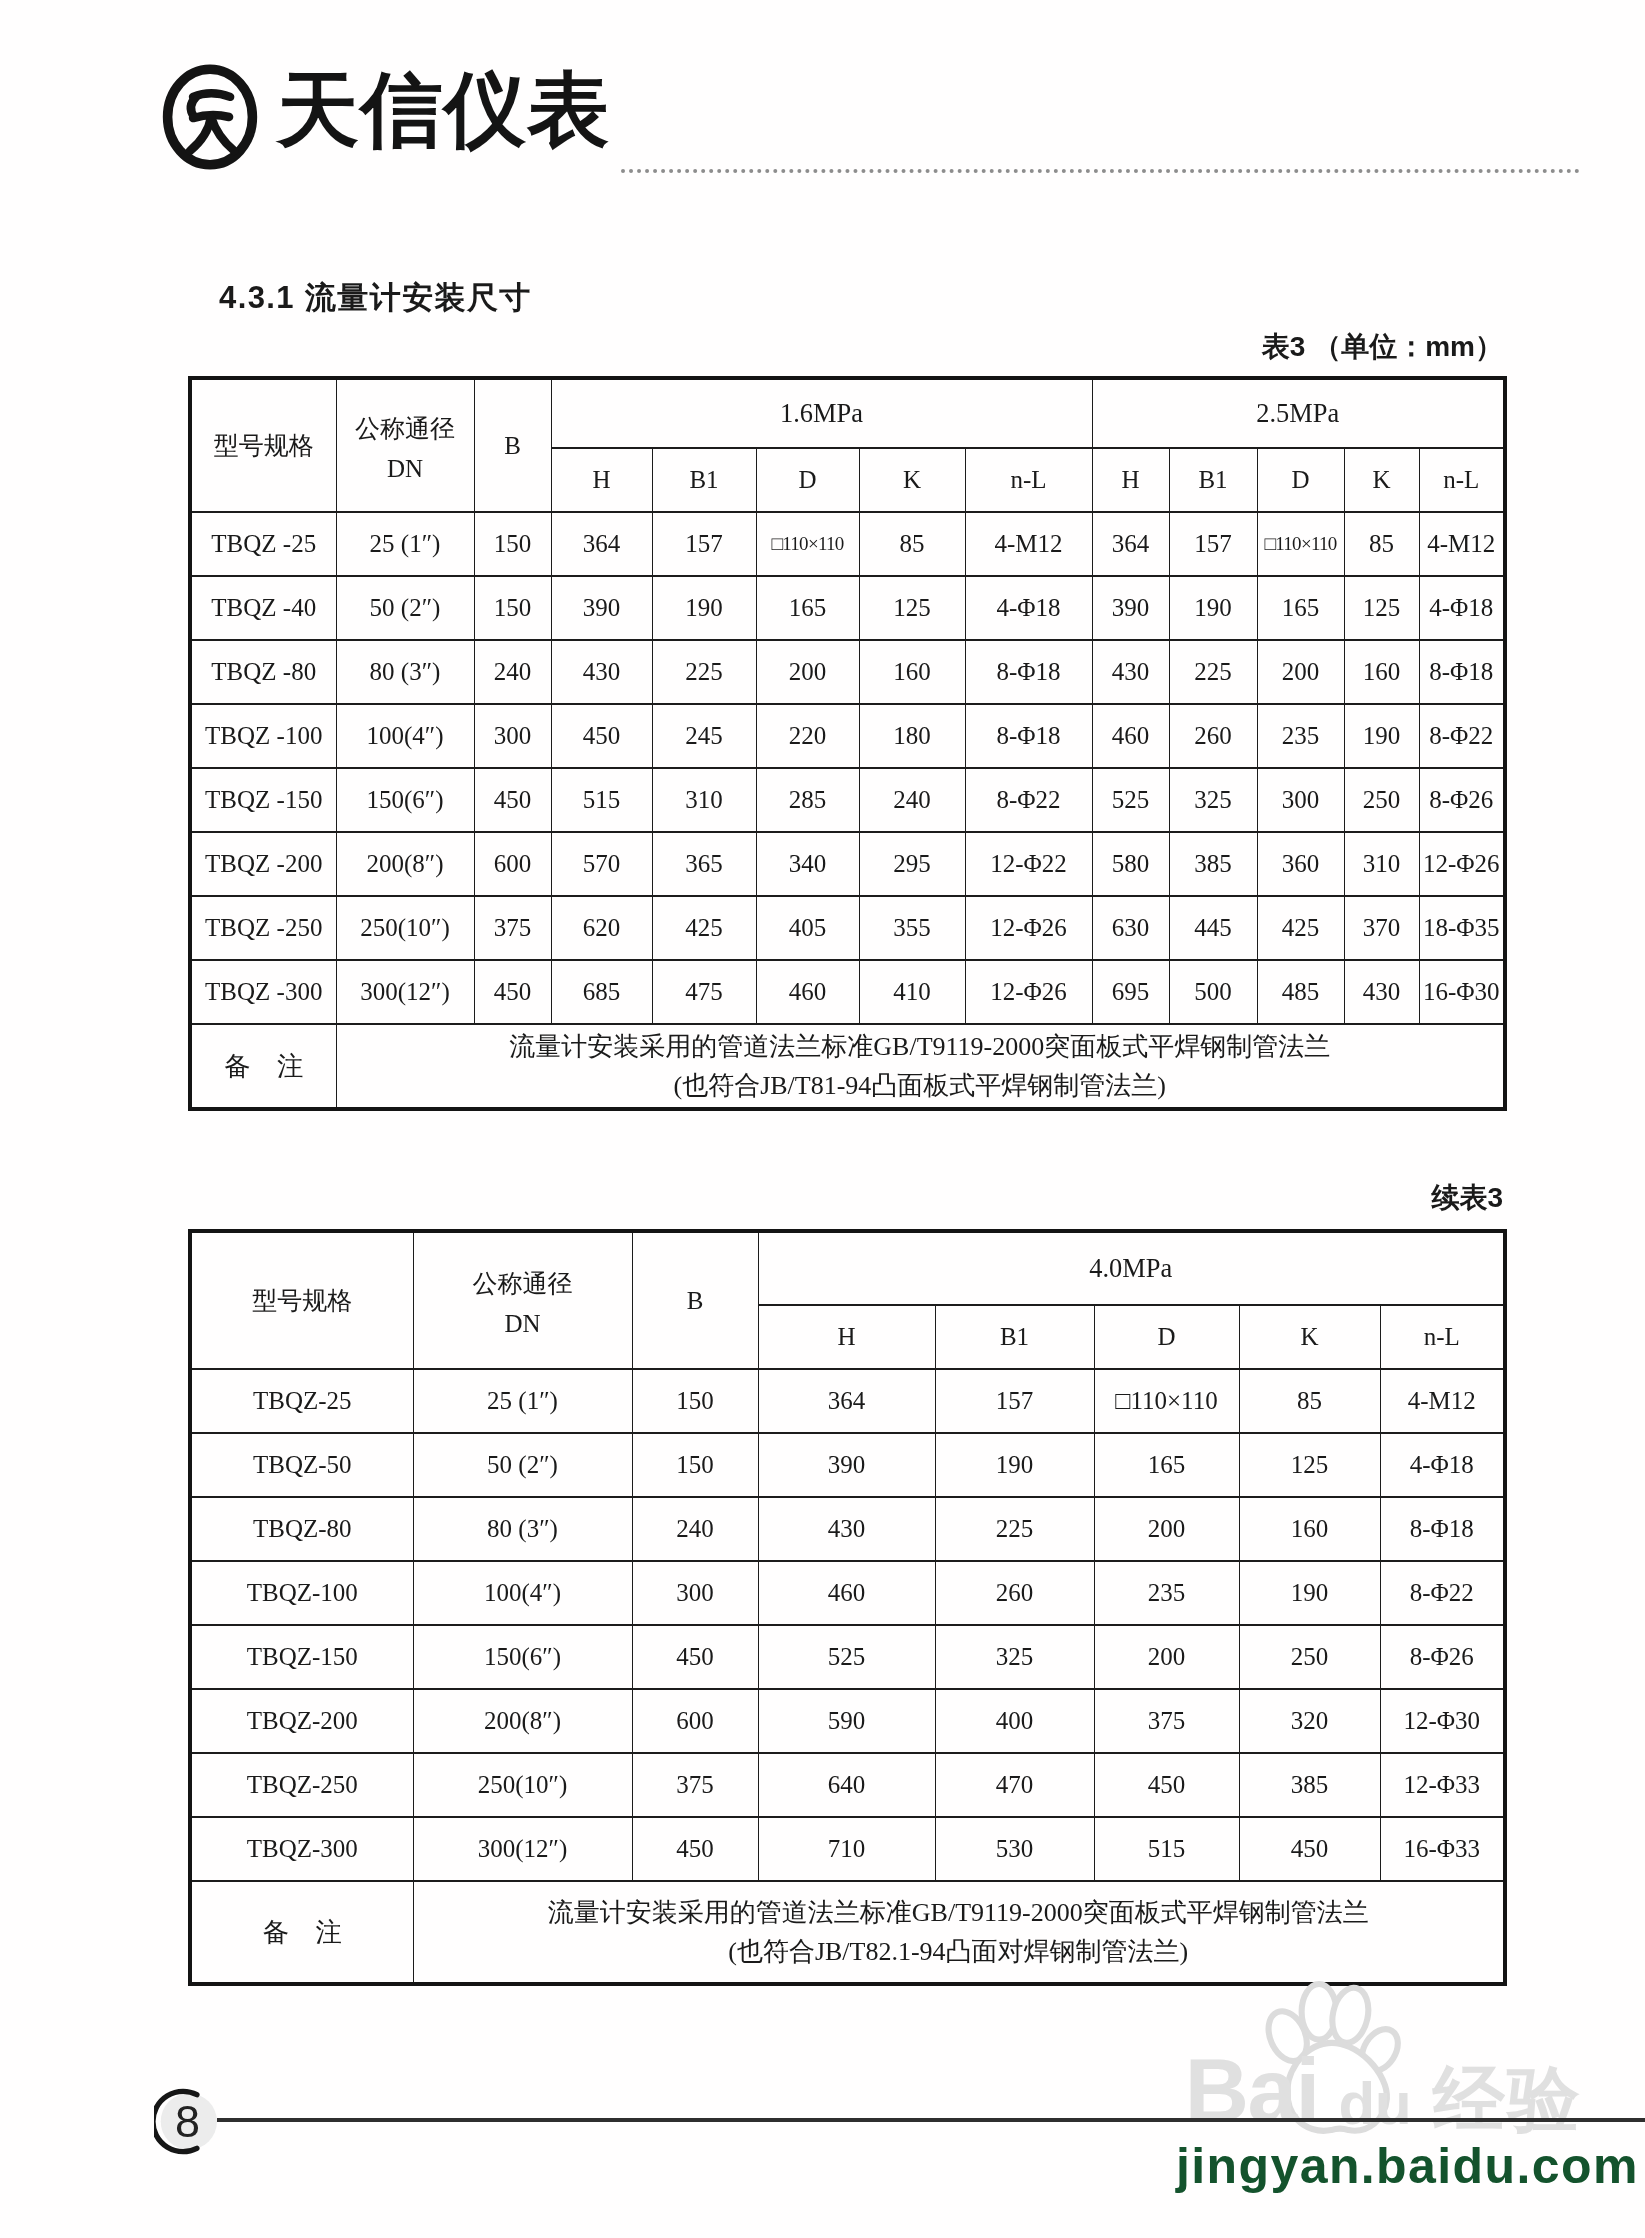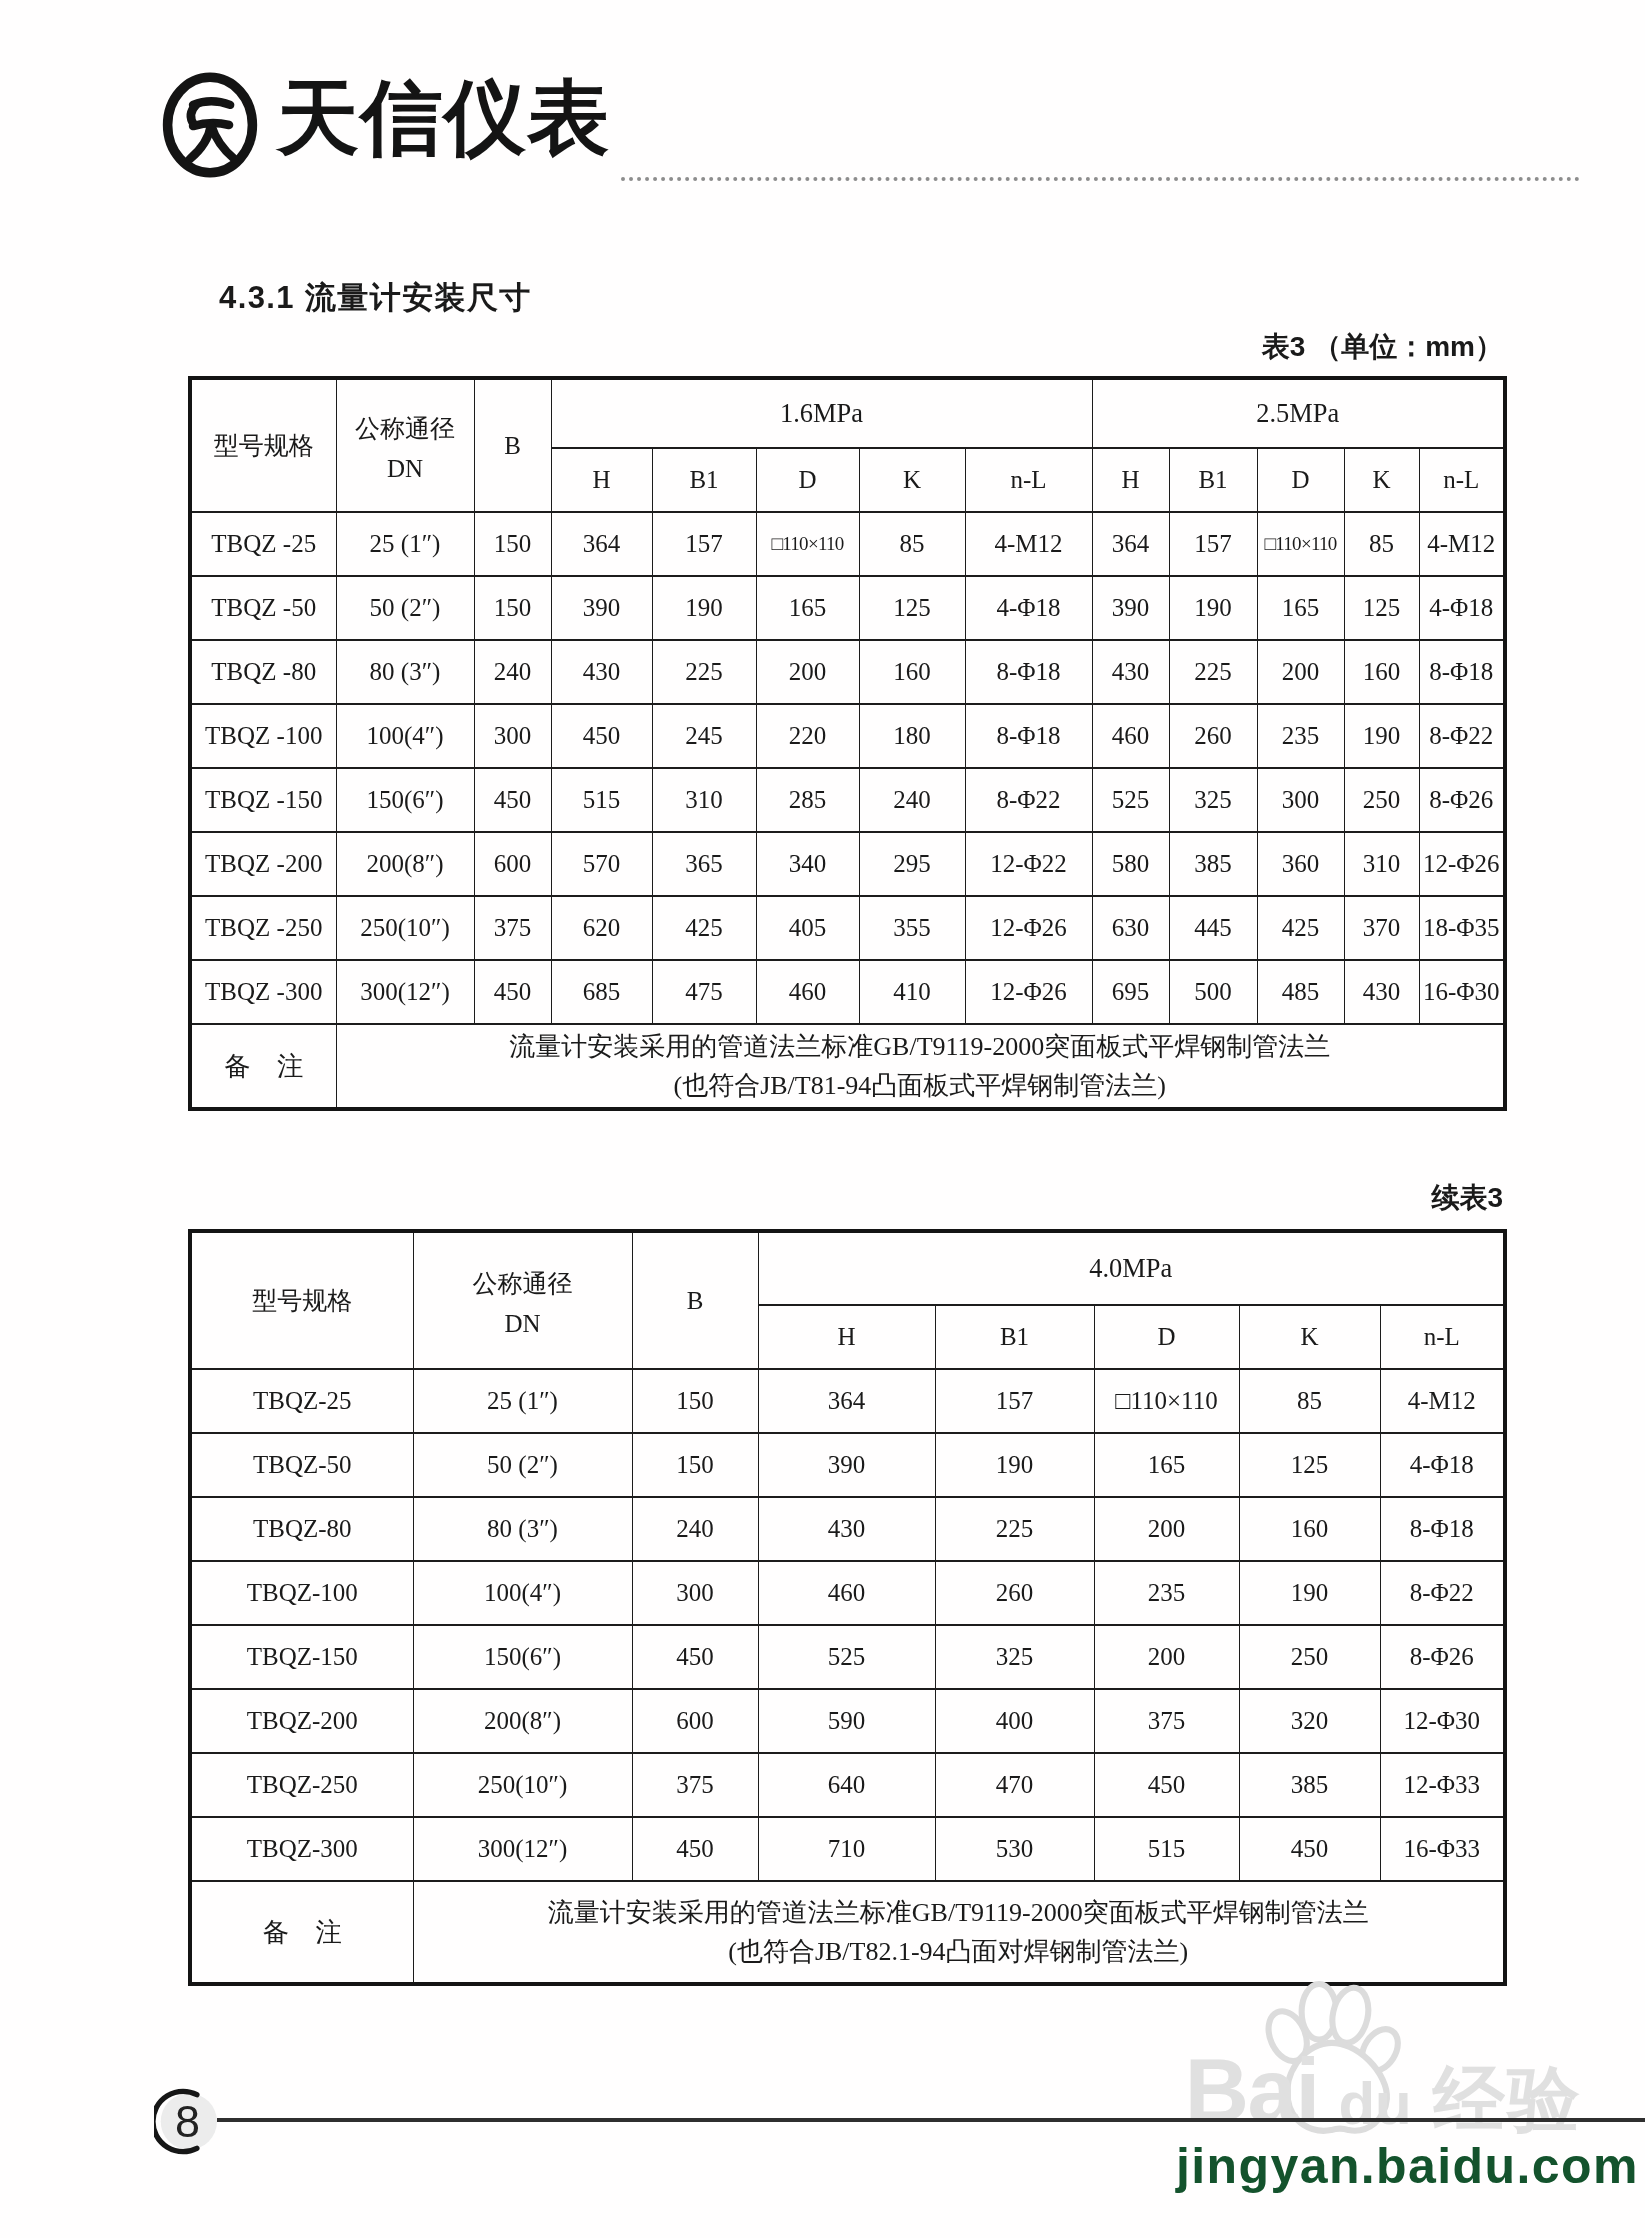--- a/index.html
+++ b/index.html
@@ -2,21 +2,21 @@
 <html style="font-size:11px"><head>
 <meta charset="utf-8">
 <style>
   * { margin:0; padding:0; box-sizing:border-box; }
   html,body { background:#ffffff; }
   body { width:1646px; height:2239px; position:relative; overflow:hidden;
          font-family:"Liberation Serif","DejaVu Serif",serif; color:#1a1a1a; }
   .page { position:absolute; inset:0; background:#fffefe; }
 
   
-  .brand-row { position:absolute; left:0; top:8px; width:100%; height:209px; }
+  .brand-row { position:absolute; left:0; top:0; width:100%; height:209px; }
   .logo { position:absolute; left:157px; top:64px; width:106px; height:106px; }
   .brand-name { position:absolute; left:277px; top:61px; font-family:"Liberation Sans","DejaVu Sans",sans-serif;
                 font-weight:900; font-size:82px; letter-spacing:1.4px; color:#141414; line-height:1.2; }
   .dotted-rule { position:absolute; left:621px; top:169px; width:959px; height:0;
                  border-top:4.9px dotted #8d8d8d; }
 
   
   .section-title { position:absolute; left:219px; top:277px; font-size:31px; font-weight:bold;
                    font-family:"Liberation Sans","DejaVu Sans",sans-serif; letter-spacing:1.4px; }
   .caption-1 { position:absolute; left:188px; top:328px; width:1315px; text-align:right;
@@ -133,21 +133,21 @@
           <td class="sm">□110×110</td>
           <td>85</td>
           <td>4-M12</td>
           <td>364</td>
           <td>157</td>
           <td class="sm">□110×110</td>
           <td>85</td>
           <td>4-M12</td>
     </tr>
     <tr class="drow">
-      <td>TBQZ -50</td>
+      <td>TBQZ -40</td>
           <td>50 (2″)</td>
           <td>150</td>
           <td>390</td>
           <td>190</td>
           <td>165</td>
           <td>125</td>
           <td>4-Φ18</td>
           <td>390</td>
           <td>190</td>
           <td>165</td>

